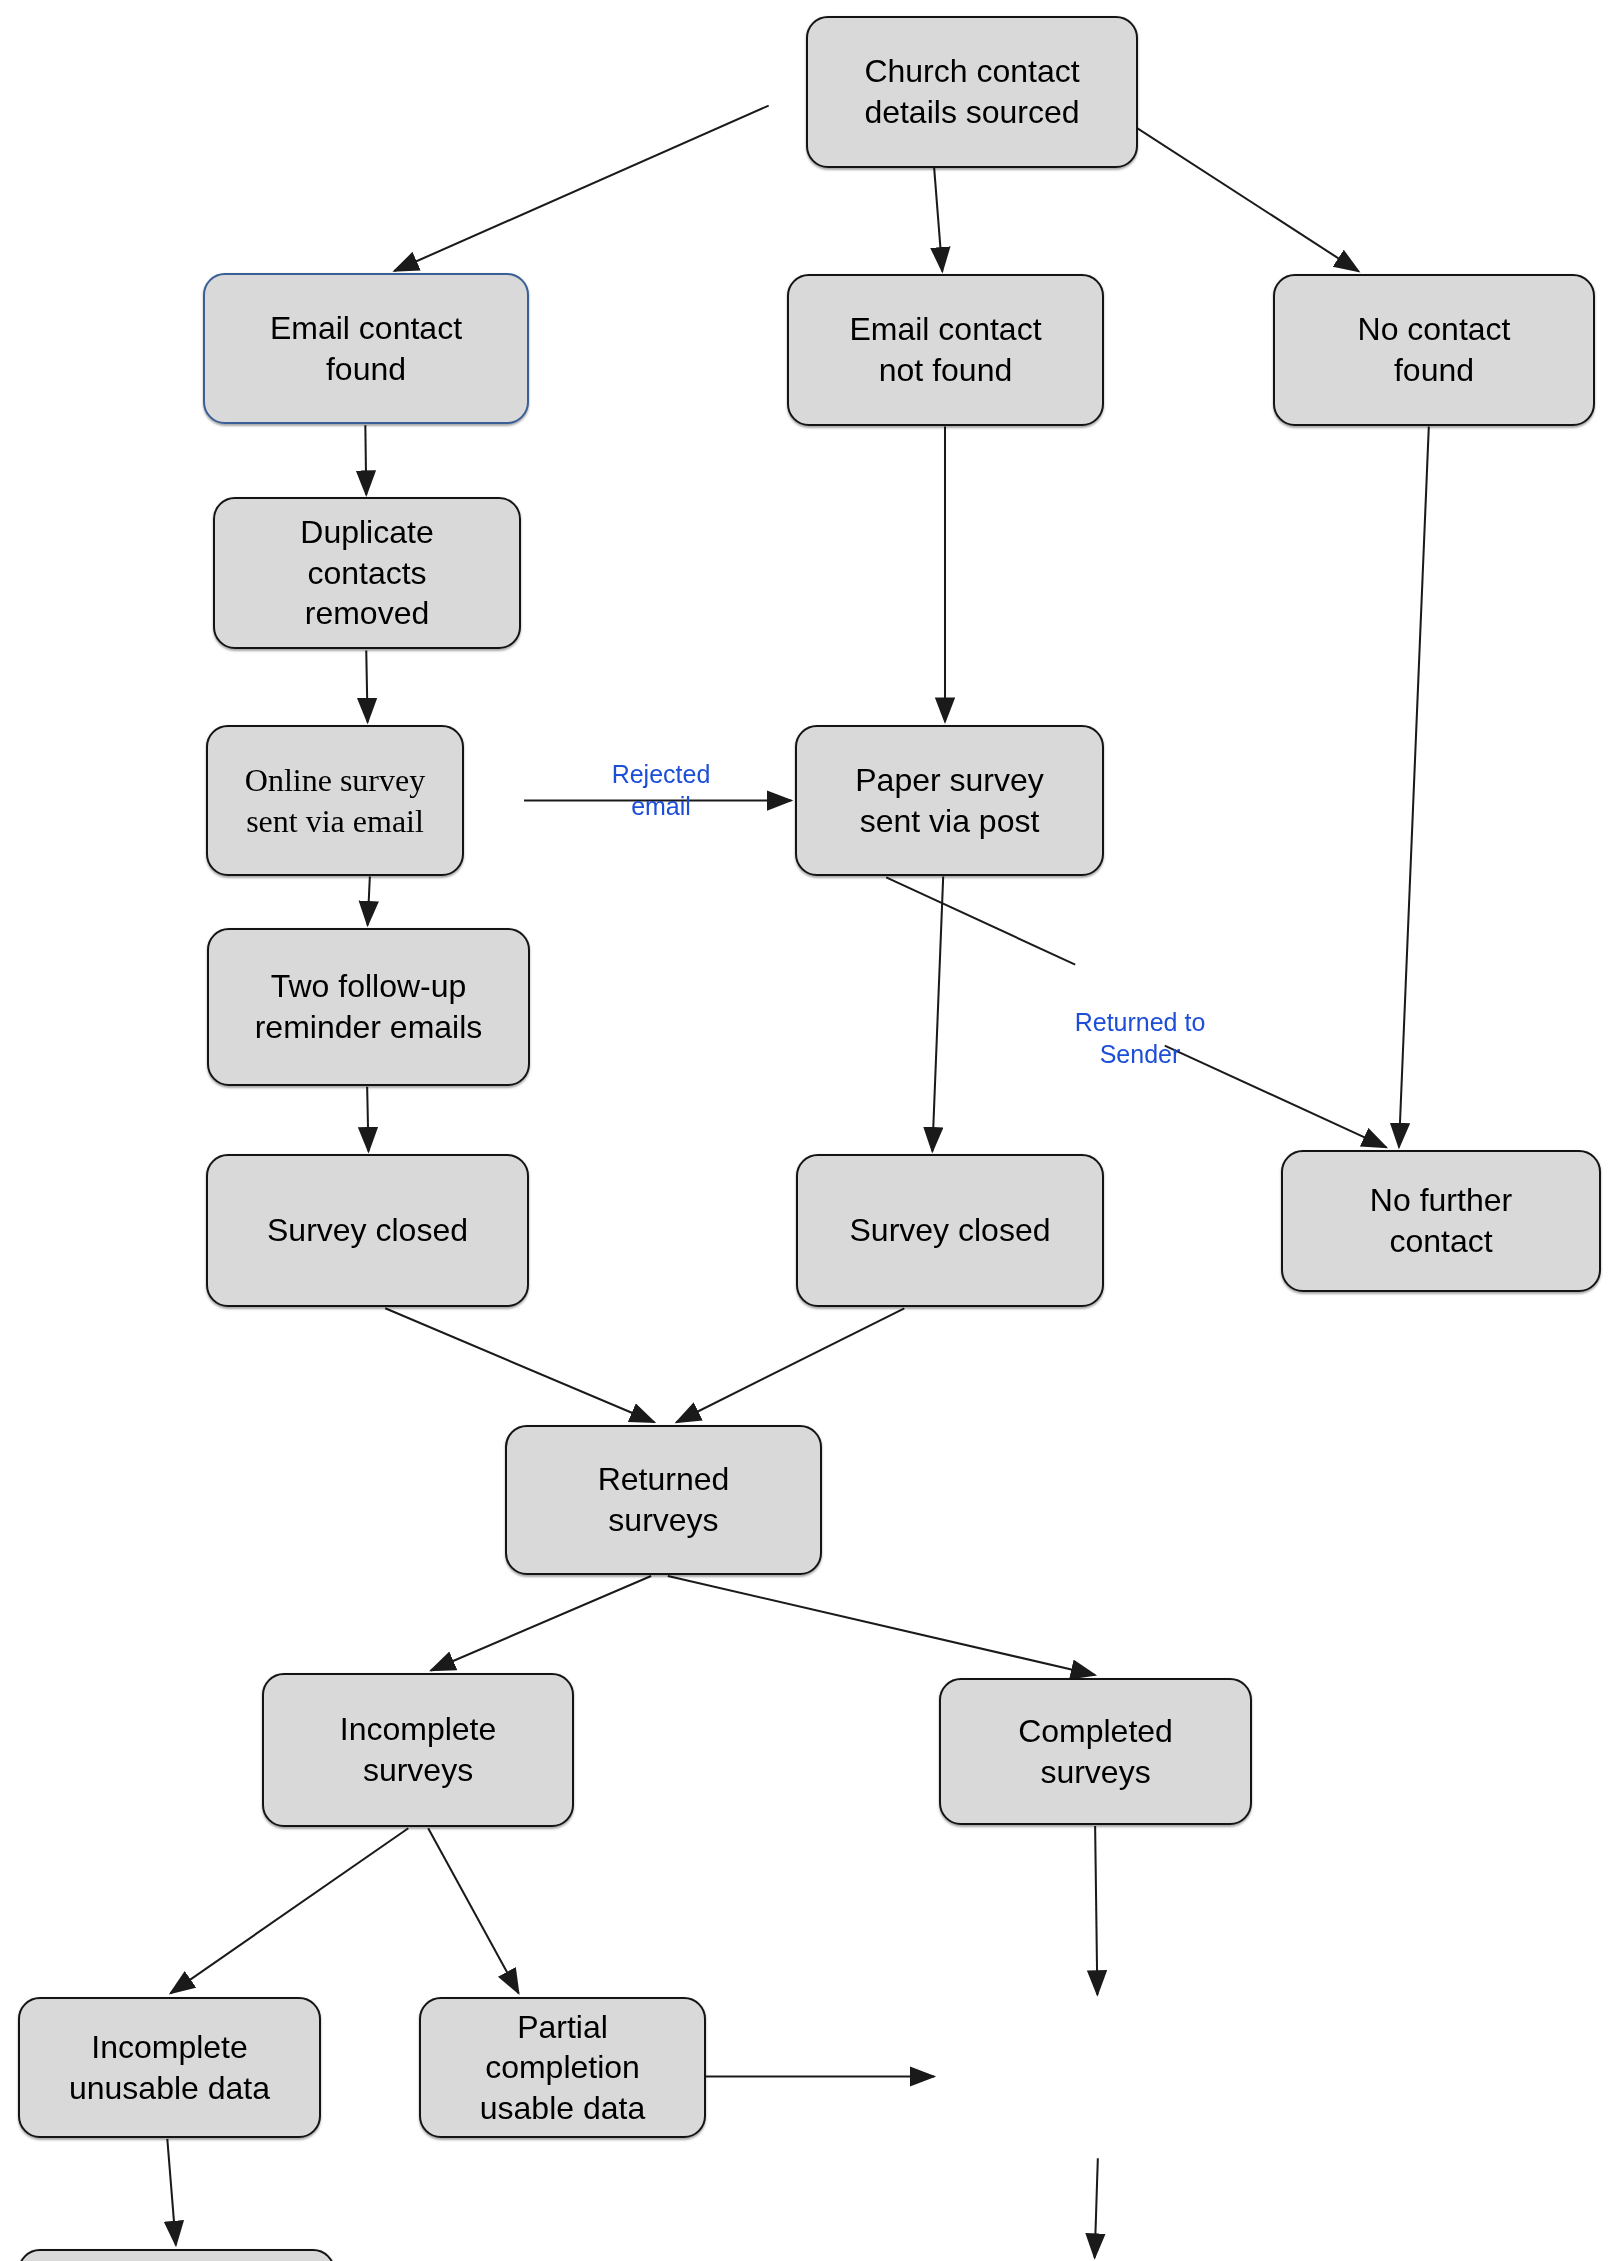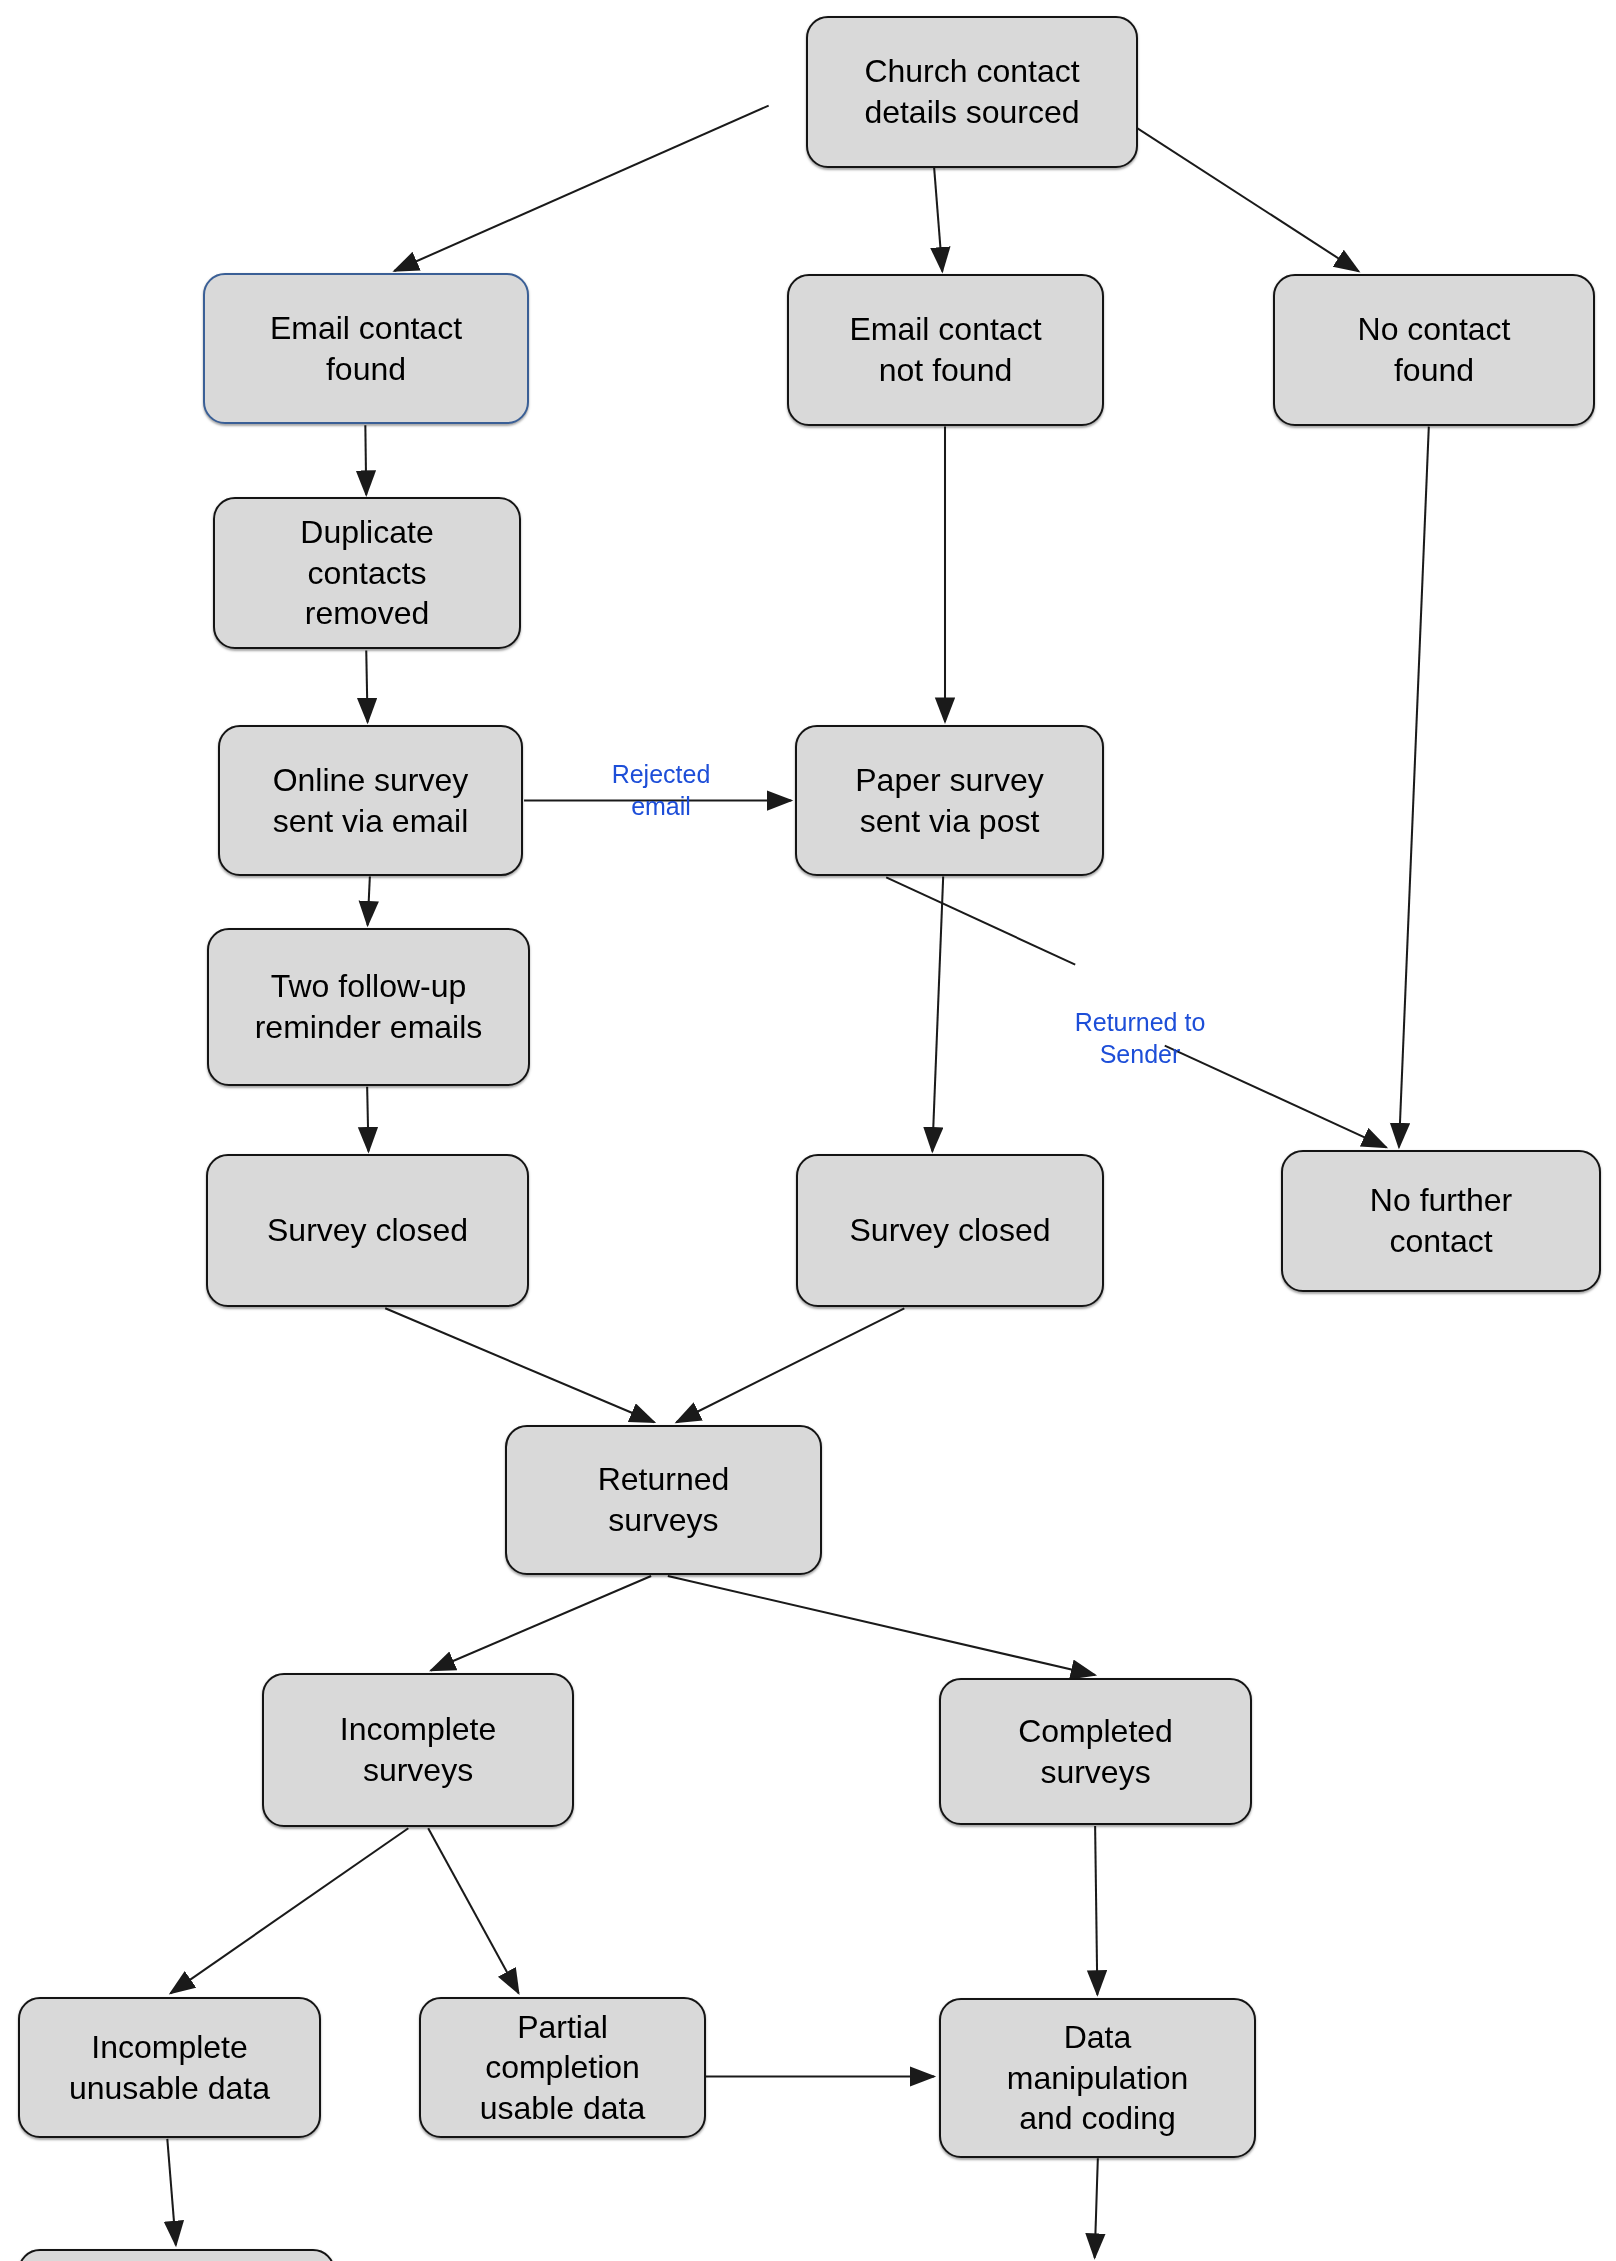--- a/index.html
+++ b/index.html
@@ -58,21 +58,21 @@
     line-height: 1.28;
     color: #1d4ed8;
     white-space: pre-line;
   }
   
   #n-church               { left:769px; top:16px;   width:332px; height:152px;margin-left:37px; }
   #n-email-found          { left:203px;  top:273px;  width:326px; height:151px; }
   #n-email-not-found      { left:787px; top:274px;  width:317px; height:152px; }
   #n-no-contact           { left:1273px; top:274px;  width:322px; height:152px; }
   #n-duplicates           { left:213px;  top:497px; width:308px; height:152px; }
-  #n-online-survey        { left:218px;  top:725px; width:305px; height:151px; }
+  #n-online-survey        { left:206px;  top:725px; width:258px; height:151px;font-family:Liberation Serif, serif; }
   #n-paper-survey         { left:795px; top:725px; width:309px; height:151px; }
   #n-follow-up            { left:207px;  top:928px; width:323px; height:158px; }
   #n-survey-closed-email  { left:206px;  top:1154px; width:323px; height:153px; }
   #n-survey-closed-post   { left:796px; top:1154px; width:308px; height:153px; }
   #n-no-further-contact   { left:1281px; top:1150px; width:320px; height:142px; }
   #n-returned-surveys     { left:505px; top:1425px; width:317px; height:150px; }
   #n-incomplete-surveys   { left:262px;  top:1673px; width:312px; height:154px; }
   #n-completed-surveys    { left:939px; top:1678px; width:313px; height:147px; }
   #n-incomplete-unusable  { left:18px;   top:1997px; width:303px; height:141px; }
   #n-partial-completion   { left:419px;  top:1997px; width:287px; height:141px; }
@@ -174,25 +174,20 @@
   </div>
   <div class="node" id="n-incomplete-unusable">
     <span class="node-label">Incomplete
 unusable data</span>
   </div>
   <div class="node" id="n-partial-completion">
     <span class="node-label">Partial
 completion
 usable data</span>
   </div>
-  <div class="node" id="n-data-manipulation">
-    <span class="node-label">Data
-manipulation
-and coding</span>
-  </div>
   <div class="node" id="n-discarded">
     
   </div>
 
   <div class="edge-label" id="l-rejected-email">Rejected
 email</div>
   <div class="edge-label" id="l-returned-to-sender">Returned to
 Sender</div>
 
 </div>

